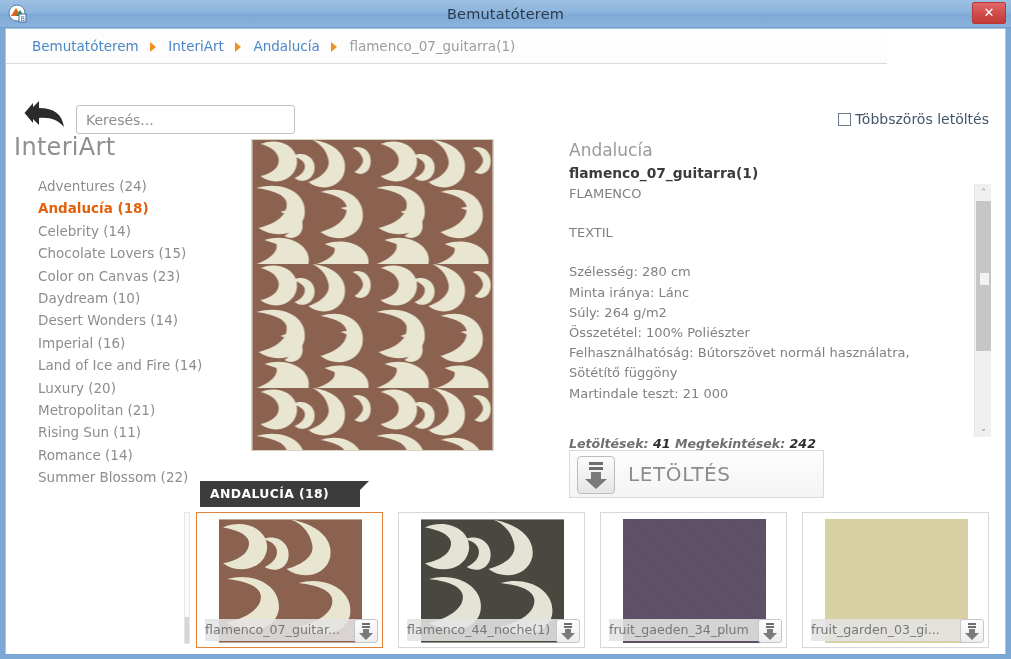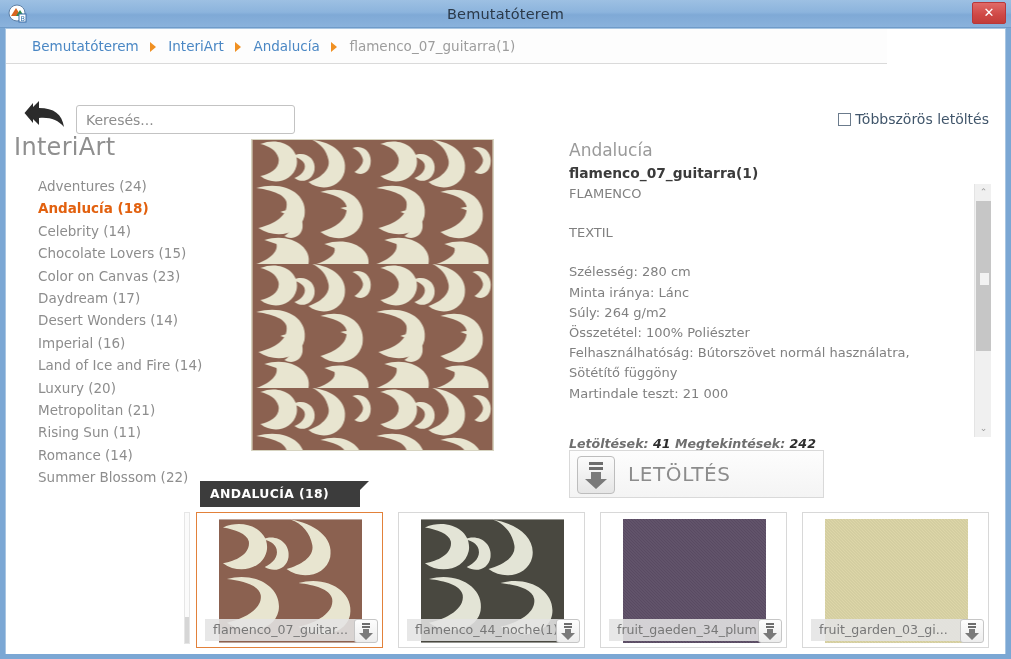--- a/index.html
+++ b/index.html
@@ -275,21 +275,21 @@
     width: 143px; height: 124px;
     overflow: hidden;
   }
   .card .cap {
     position: absolute; left: 8px; bottom: 6px;
     width: 152px; height: 22px;
     background: rgba(228,228,228,.88);
     font-size: 12.6px;
     color: #777;
     line-height: 22px;
-    padding-left: 8px;
+    padding-left: 0;
     white-space: nowrap;
     overflow: hidden;
   }
   .card .dlico {
     position: absolute; right: 4px; bottom: 4px;
     width: 24px; height: 24px;
     background: linear-gradient(to bottom,#fdfdfd,#ededed);
     border: 1px solid #c6c6c6;
     border-radius: 3px;
     cursor: pointer;
@@ -365,21 +365,21 @@
     </div>
 
     <div class="sidebar">
       <div class="brand">InteriArt</div>
       <div class="cat-list">
         <div class="cat">Adventures (24)</div>
         <div class="cat active">Andalucía (18)</div>
         <div class="cat">Celebrity (14)</div>
         <div class="cat">Chocolate Lovers (15)</div>
         <div class="cat">Color on Canvas (23)</div>
-        <div class="cat">Daydream (17)</div>
+        <div class="cat">Daydream (10)</div>
         <div class="cat">Desert Wonders (14)</div>
         <div class="cat">Imperial (16)</div>
         <div class="cat">Land of Ice and Fire (14)</div>
         <div class="cat">Luxury (20)</div>
         <div class="cat">Metropolitan (21)</div>
         <div class="cat">Rising Sun (11)</div>
         <div class="cat">Romance (14)</div>
         <div class="cat">Summer Blossom (22)</div>
       </div>
     </div>

